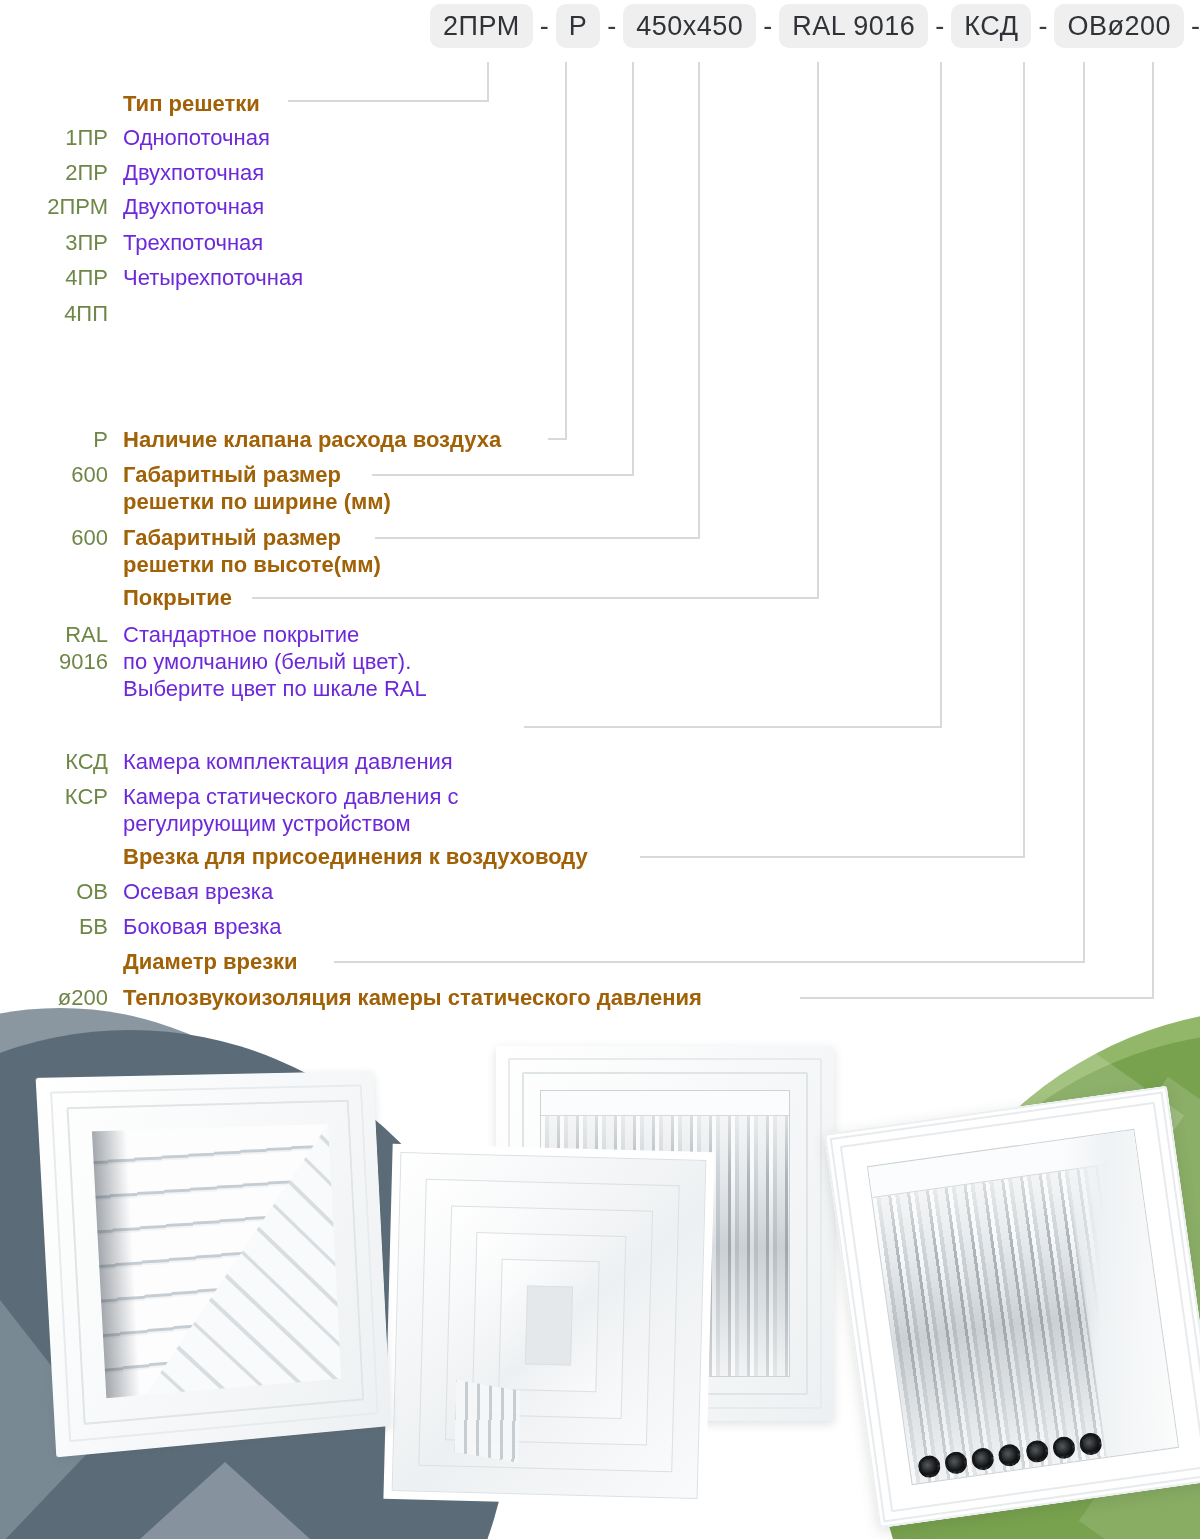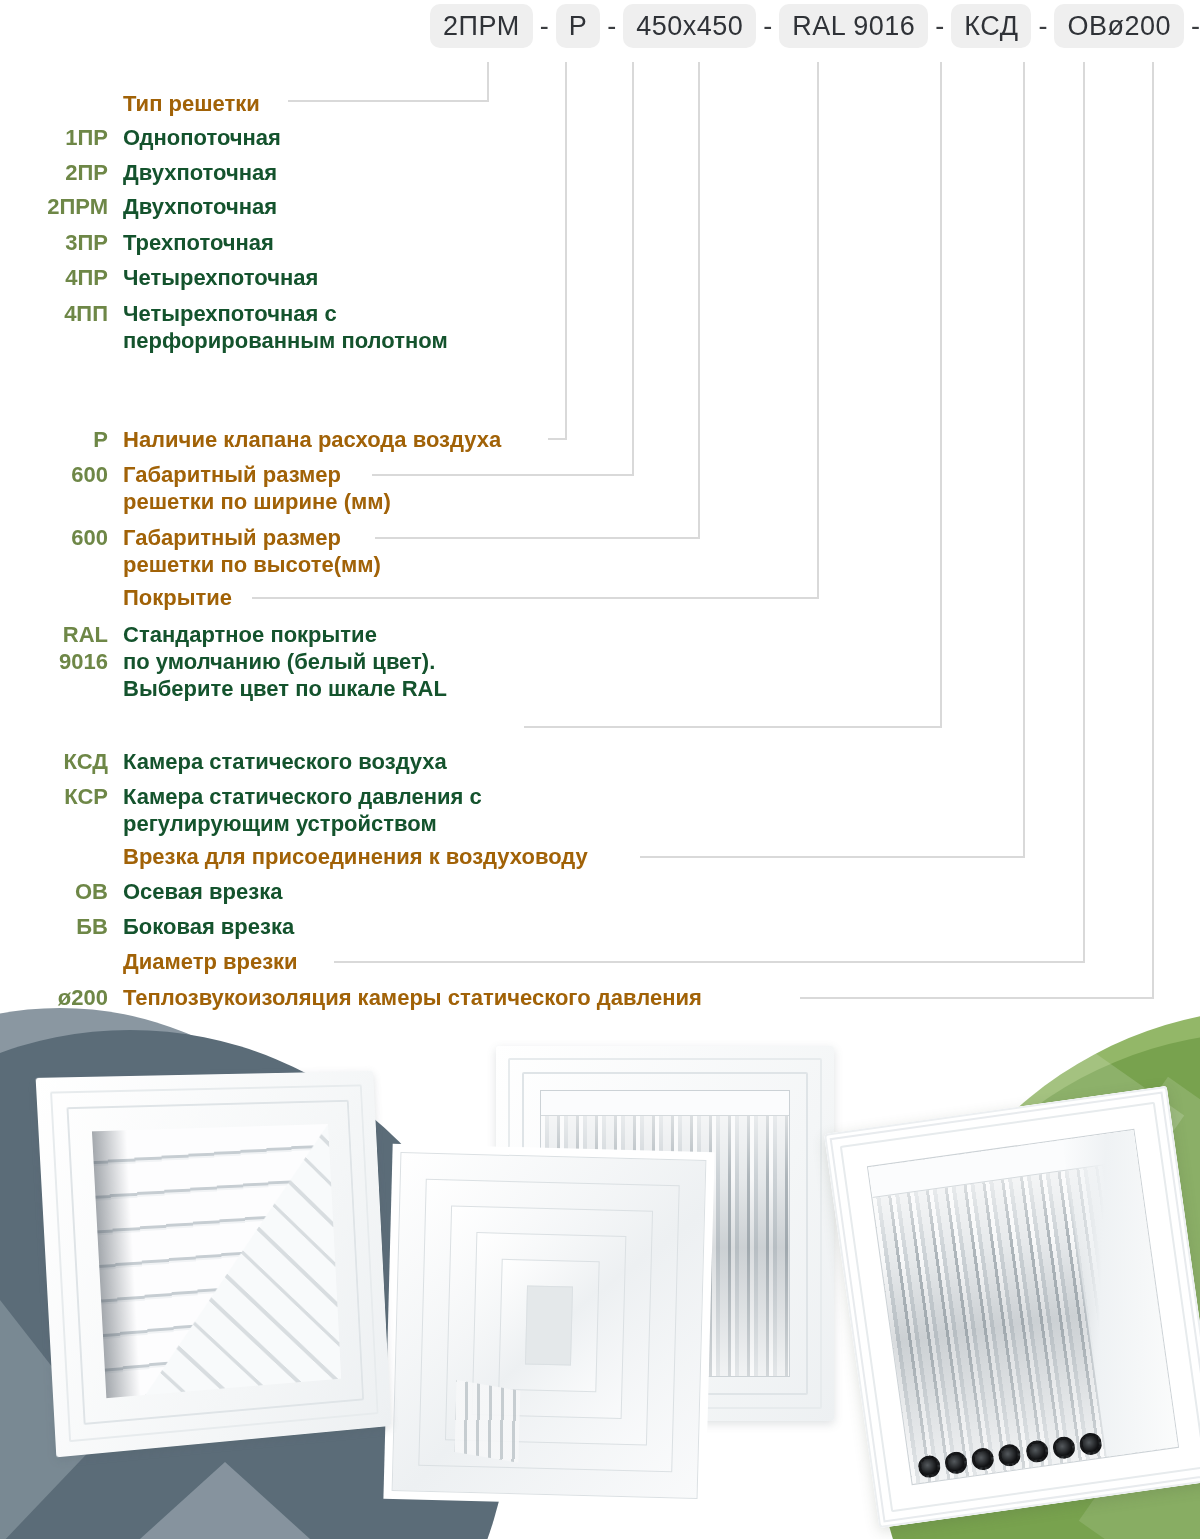--- a/index.html
+++ b/index.html
@@ -12,22 +12,22 @@
            font-size:27px;font-weight:500;color:#2f3237;letter-spacing:.5px;white-space:nowrap;}
   .codedash{font-size:27px;font-weight:400;color:#3a3d40;margin:0 7px;}
 
   
   .vline,.hline{position:absolute;background:#d9d9d9;}
   .vline{width:2px;}
   .hline{height:2px;}
 
   
   .row{position:absolute;left:0;display:flex;align-items:flex-start;font-size:22px;line-height:27px;}
-  .row .code{flex:0 0 108px;width:108px;text-align:right;font-weight:700;color:#6e8747;white-space:pre-line;}
-  .row .lbl{margin-left:15px;white-space:pre-line;max-width:660px;color:#14532d;font-weight:700;}
+  .row .code{flex:0 0 108px;width:108px;text-align:right;font-weight:400;color:#6e8747;white-space:pre-line;}
+  .row .lbl{margin-left:15px;white-space:pre-line;max-width:660px;color:#6d28d9;font-weight:400;}
   .row .lbl.bold{font-weight:700;color:#a16207;}
 
   
   .shape{position:absolute;}
   .circ{border-radius:50%;}
   .photo{position:absolute;}
   .g-frame{position:absolute;inset:0;background:linear-gradient(120deg,#ffffff 0%,#f4f6f7 65%,#edf0f2 100%);
            box-shadow:0 3px 10px rgba(80,90,100,.18);border-radius:3px;}
   .g-step{position:absolute;border:2px solid #e7ebed;border-radius:2px;}
   .g-open{position:absolute;overflow:hidden;border:1px solid #ccd2d6;
@@ -113,22 +113,20 @@
   <div class="row" style="top:229px">
       <span class="code">3ПР</span>
       <span class="lbl">Трехпоточная</span>
     </div>
   <div class="row" style="top:264px">
       <span class="code">4ПР</span>
       <span class="lbl">Четырехпоточная</span>
     </div>
   <div class="row" style="top:300px">
       <span class="code">4ПП</span>
-      <span class="lbl">Четырехпоточная с
-перфорированным полотном</span>
     </div>
   <div class="row" style="top:426px">
       <span class="code">Р</span>
       <span class="lbl bold">Наличие клапана расхода воздуха</span>
     </div>
   <div class="row" style="top:461px">
       <span class="code">600</span>
       <span class="lbl bold">Габаритный размер
 решетки по ширине (мм)</span>
     </div>
@@ -143,21 +141,21 @@
     </div>
   <div class="row" style="top:621px">
       <span class="code">RAL
 9016</span>
       <span class="lbl">Стандартное покрытие
 по умолчанию (белый цвет).
 Выберите цвет по шкале RAL</span>
     </div>
   <div class="row" style="top:748px">
       <span class="code">КСД</span>
-      <span class="lbl">Камера статического воздуха</span>
+      <span class="lbl">Камера комплектация давления</span>
     </div>
   <div class="row" style="top:843px">
       <span class="code"></span>
       <span class="lbl bold">Врезка для присоединения к воздуховоду</span>
     </div>
   <div class="row" style="top:783px">
       <span class="code">КСР</span>
       <span class="lbl">Камера статического давления с
 регулирующим устройством</span>
     </div>

